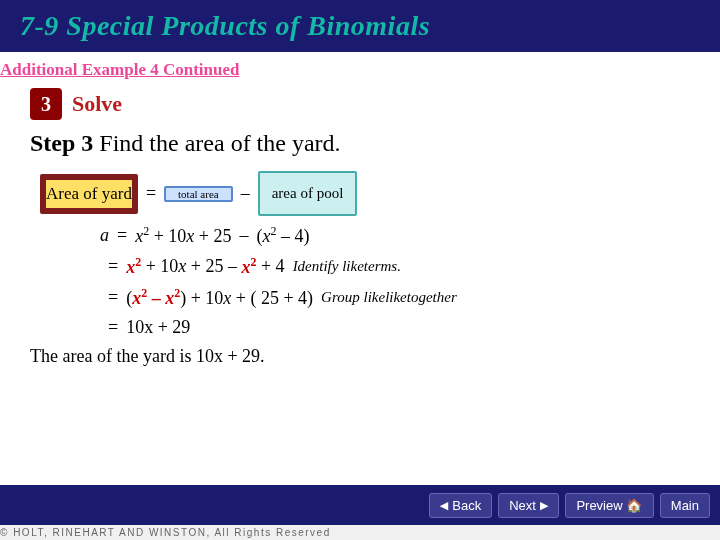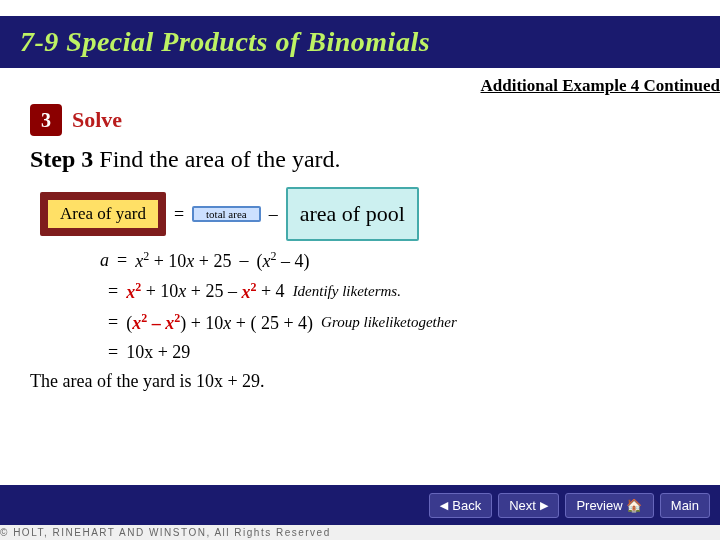--- a/index.html
+++ b/index.html
@@ -16,33 +16,32 @@
       height: 540px;
       background: #fff;
       position: relative;
       display: flex;
       flex-direction: column;
     }
 
     
     .header {
       background: #1a1a6e;
-      color: #bef264;
+      color: #14b8a6;
       padding: 10px 20px;
       font-size: 28px;
       font-weight: bold;
       font-style: italic;
       letter-spacing: 0.5px;
-      margin-top: 16px;
     }
 
     
     .subheader {
-      text-align: right;
-      color: #000000;
+      text-align: left;
+      color: #ec4899;
       font-size: 17px;
       font-weight: bold;
       padding: 8px 0 4px 0;
       text-decoration: underline;
     }
 
     
     .content {
       flex: 1;
       padding: 4px 30px 4px 30px;
@@ -95,43 +94,43 @@
       display: flex;
       align-items: center;
       margin-bottom: 8px;
       font-size: 18px;
       gap: 0;
     }
 
     
     .box-yellow {
       background: #ffe066;
-      border: 8px solid #7f1d1d;
-      padding: 4px 12px;
+      border: 6px solid #7f1d1d;
+      padding: 4px 0;
       font-size: 17px;
       font-weight: normal;
       white-space: nowrap;
       border-radius: 2px;
     }
 
     .box-blue {
       background: #cce0ff;
       border: 2px solid #5588cc;
       padding: 0 12px;
       font-size: 11px;
       font-weight: normal;
       white-space: nowrap;
       border-radius: 2px;
     }
 
     .box-teal {
       background: #ccf0f0;
       border: 2px solid #44aaaa;
       padding: 12px 12px;
-      font-size: 22px;
+      font-size: 15px;
       font-weight: normal;
       white-space: nowrap;
       border-radius: 2px;
     }
 
     .eq-sym {
       padding: 0 8px;
       font-size: 18px;
       color: #000;
     }

